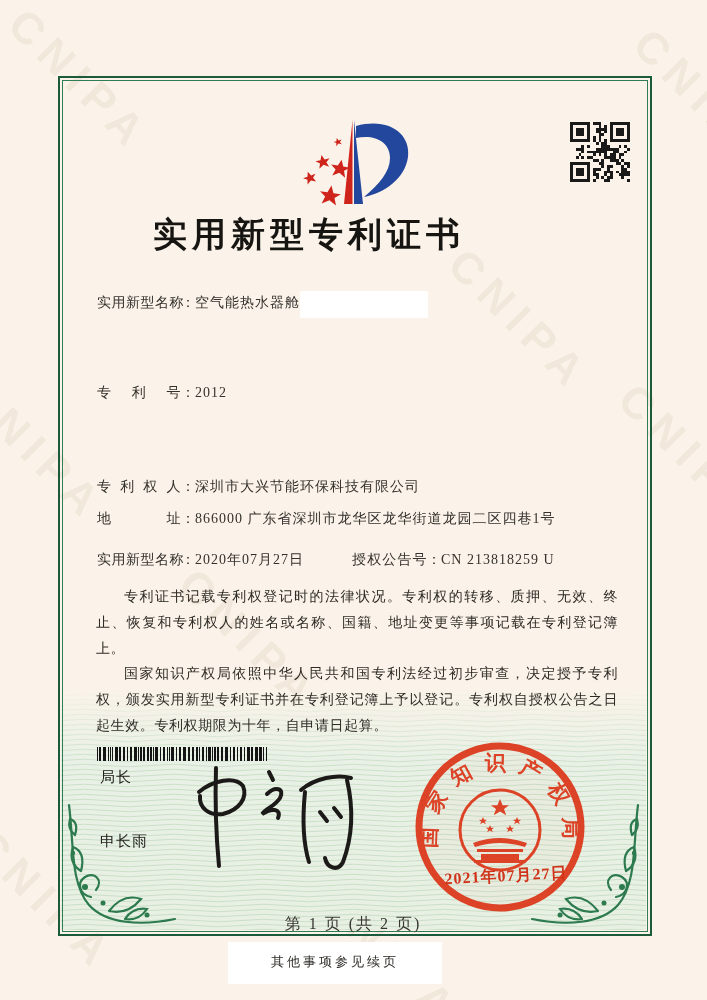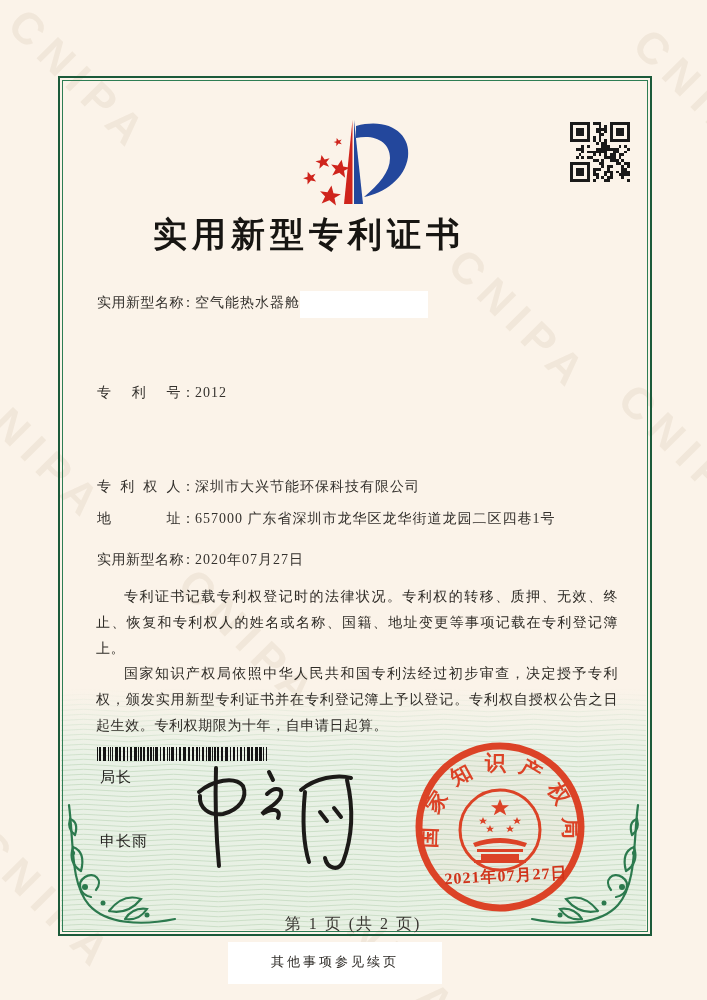--- a/index.html
+++ b/index.html
@@ -374,25 +374,28 @@
   <div class="frow" style="top:384px;">
     <span class="flabel">专利号</span><span class="fcolon">：</span><span class="fvalue">2012</span>
   </div>
 
 
   <div class="frow" style="top:466px;margin-top:12px;">
     <span class="flabel">专利权人</span><span class="fcolon">：</span><span class="fvalue">深圳市大兴节能环保科技有限公司</span>
   </div>
 
   <div class="frow" style="top:510px;">
-    <span class="flabel">地址</span><span class="fcolon">：</span><span class="fvalue">657000  广东省深圳市龙华区龙华街道龙园二区四巷1号</span>
+    <span class="flabel">地址</span><span class="fcolon">：</span><span class="fvalue">866000  广东省深圳市龙华区龙华街道龙园二区四巷1号</span>
   </div>
 
   <div class="frow" style="top:551px;">
     <span class="flabel">实用新型名称</span><span class="fcolon">：</span><span class="fvalue">2020年07月27日</span>
+    <span class="pair2">
+      <span class="flabel" style="width:75px;">授权公告号</span><span class="fcolon">：</span><span class="fvalue">CN 213818259 U</span>
+    </span>
   </div>
 
   <div class="bodytext">
     <p>专利证书记载专利权登记时的法律状况。专利权的转移、质押、无效、终止、恢复和专利权人的姓名或名称、国籍、地址变更等事项记载在专利登记簿上。</p>
     <p>国家知识产权局依照中华人民共和国专利法经过初步审查，决定授予专利权，颁发实用新型专利证书并在专利登记簿上予以登记。专利权自授权公告之日起生效。专利权期限为十年，自申请日起算。</p>
   </div>
 
   <div class="barcode" id="barcode"><i style="width:1px"></i><i class="g" style="width:1px"></i><i style="width:2px"></i><i class="g" style="width:2px"></i><i style="width:3px"></i><i class="g" style="width:2px"></i><i style="width:1px"></i><i class="g" style="width:1px"></i><i style="width:1px"></i><i class="g" style="width:1px"></i><i style="width:1px"></i><i class="g" style="width:2px"></i><i style="width:3px"></i><i class="g" style="width:1px"></i><i style="width:2px"></i><i class="g" style="width:2px"></i><i style="width:2px"></i><i class="g" style="width:2px"></i><i style="width:1px"></i><i class="g" style="width:2px"></i><i style="width:2px"></i><i class="g" style="width:2px"></i><i style="width:3px"></i><i class="g" style="width:1px"></i><i style="width:1px"></i><i class="g" style="width:1px"></i><i style="width:2px"></i><i class="g" style="width:1px"></i><i style="width:2px"></i><i class="g" style="width:2px"></i><i style="width:2px"></i><i class="g" style="width:1px"></i><i style="width:2px"></i><i class="g" style="width:1px"></i><i style="width:1px"></i><i class="g" style="width:1px"></i><i style="width:3px"></i><i class="g" style="width:2px"></i><i style="width:1px"></i><i class="g" style="width:2px"></i><i style="width:2px"></i><i class="g" style="width:2px"></i><i style="width:1px"></i><i class="g" style="width:1px"></i><i style="width:1px"></i><i class="g" style="width:1px"></i><i style="width:3px"></i><i class="g" style="width:2px"></i><i style="width:1px"></i><i class="g" style="width:2px"></i><i style="width:2px"></i><i class="g" style="width:2px"></i><i style="width:3px"></i><i class="g" style="width:2px"></i><i style="width:2px"></i><i class="g" style="width:2px"></i><i style="width:2px"></i><i class="g" style="width:2px"></i><i style="width:2px"></i><i class="g" style="width:1px"></i><i style="width:1px"></i><i class="g" style="width:2px"></i><i style="width:2px"></i><i class="g" style="width:2px"></i><i style="width:1px"></i><i class="g" style="width:1px"></i><i style="width:3px"></i><i class="g" style="width:1px"></i><i style="width:1px"></i><i class="g" style="width:1px"></i><i style="width:2px"></i><i class="g" style="width:1px"></i><i style="width:2px"></i><i class="g" style="width:2px"></i><i style="width:2px"></i><i class="g" style="width:2px"></i><i style="width:3px"></i><i class="g" style="width:2px"></i><i style="width:1px"></i><i class="g" style="width:2px"></i><i style="width:2px"></i><i class="g" style="width:2px"></i><i style="width:1px"></i><i class="g" style="width:2px"></i><i style="width:2px"></i><i class="g" style="width:2px"></i><i style="width:1px"></i><i class="g" style="width:2px"></i><i style="width:3px"></i><i class="g" style="width:1px"></i><i style="width:2px"></i><i class="g" style="width:2px"></i><i style="width:3px"></i><i class="g" style="width:1px"></i><i style="width:3px"></i><i class="g" style="width:1px"></i><i style="width:1px"></i><i class="g" style="width:2px"></i><i style="width:1px"></i><i class="g" style="width:1px"></i></div>
 
   <div class="director" style="top:768px;">局长</div>

